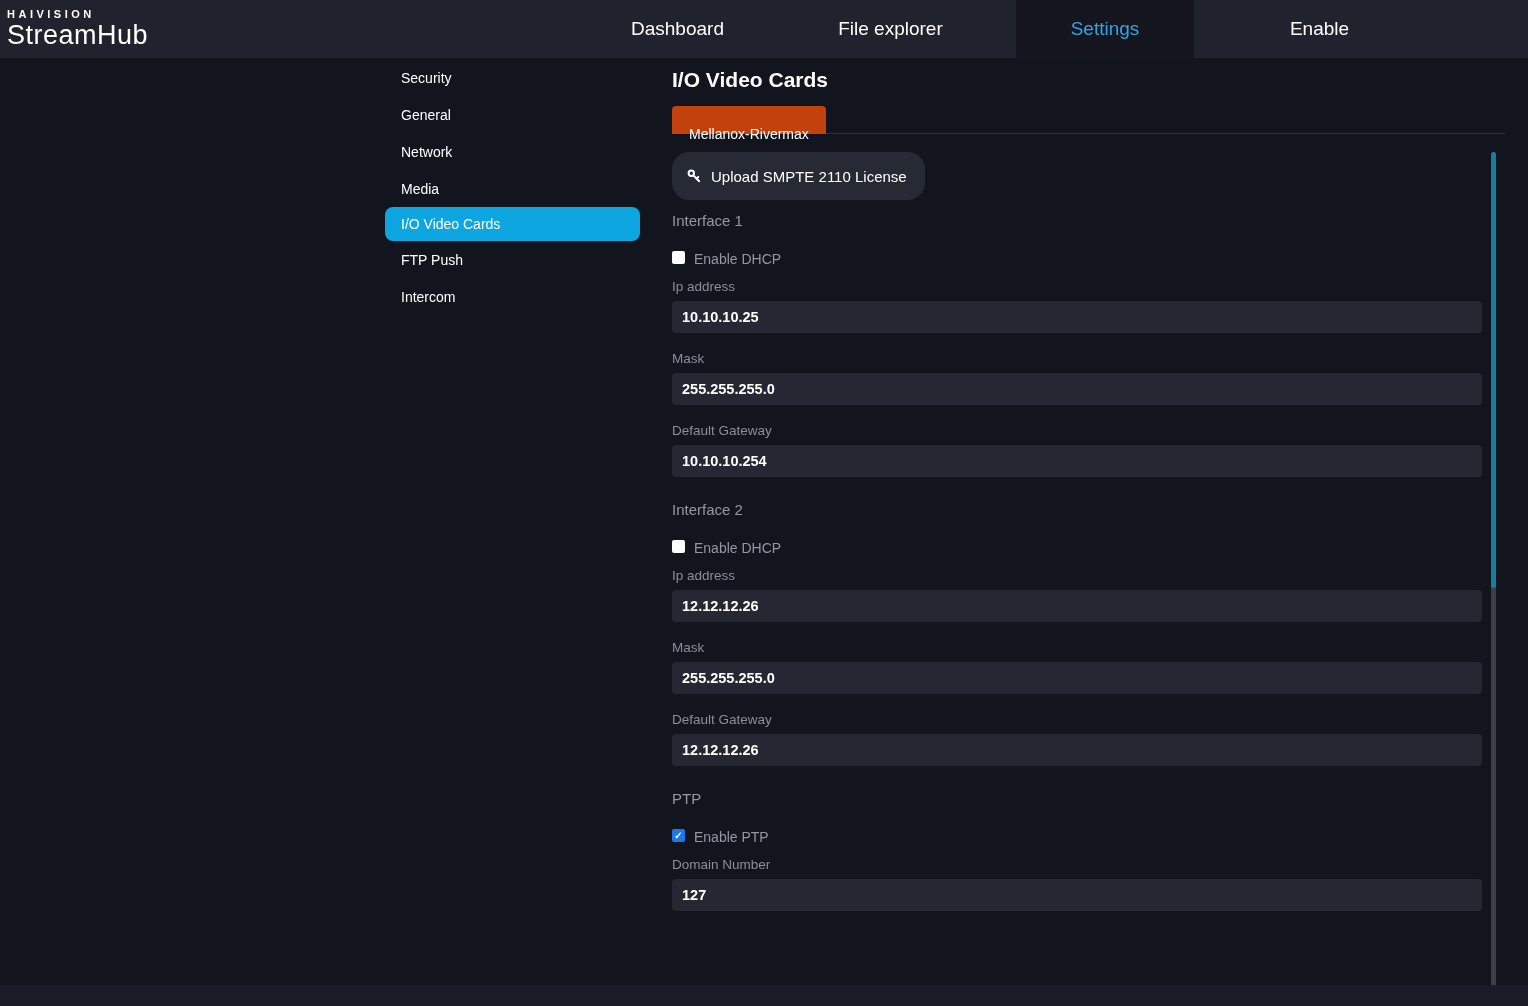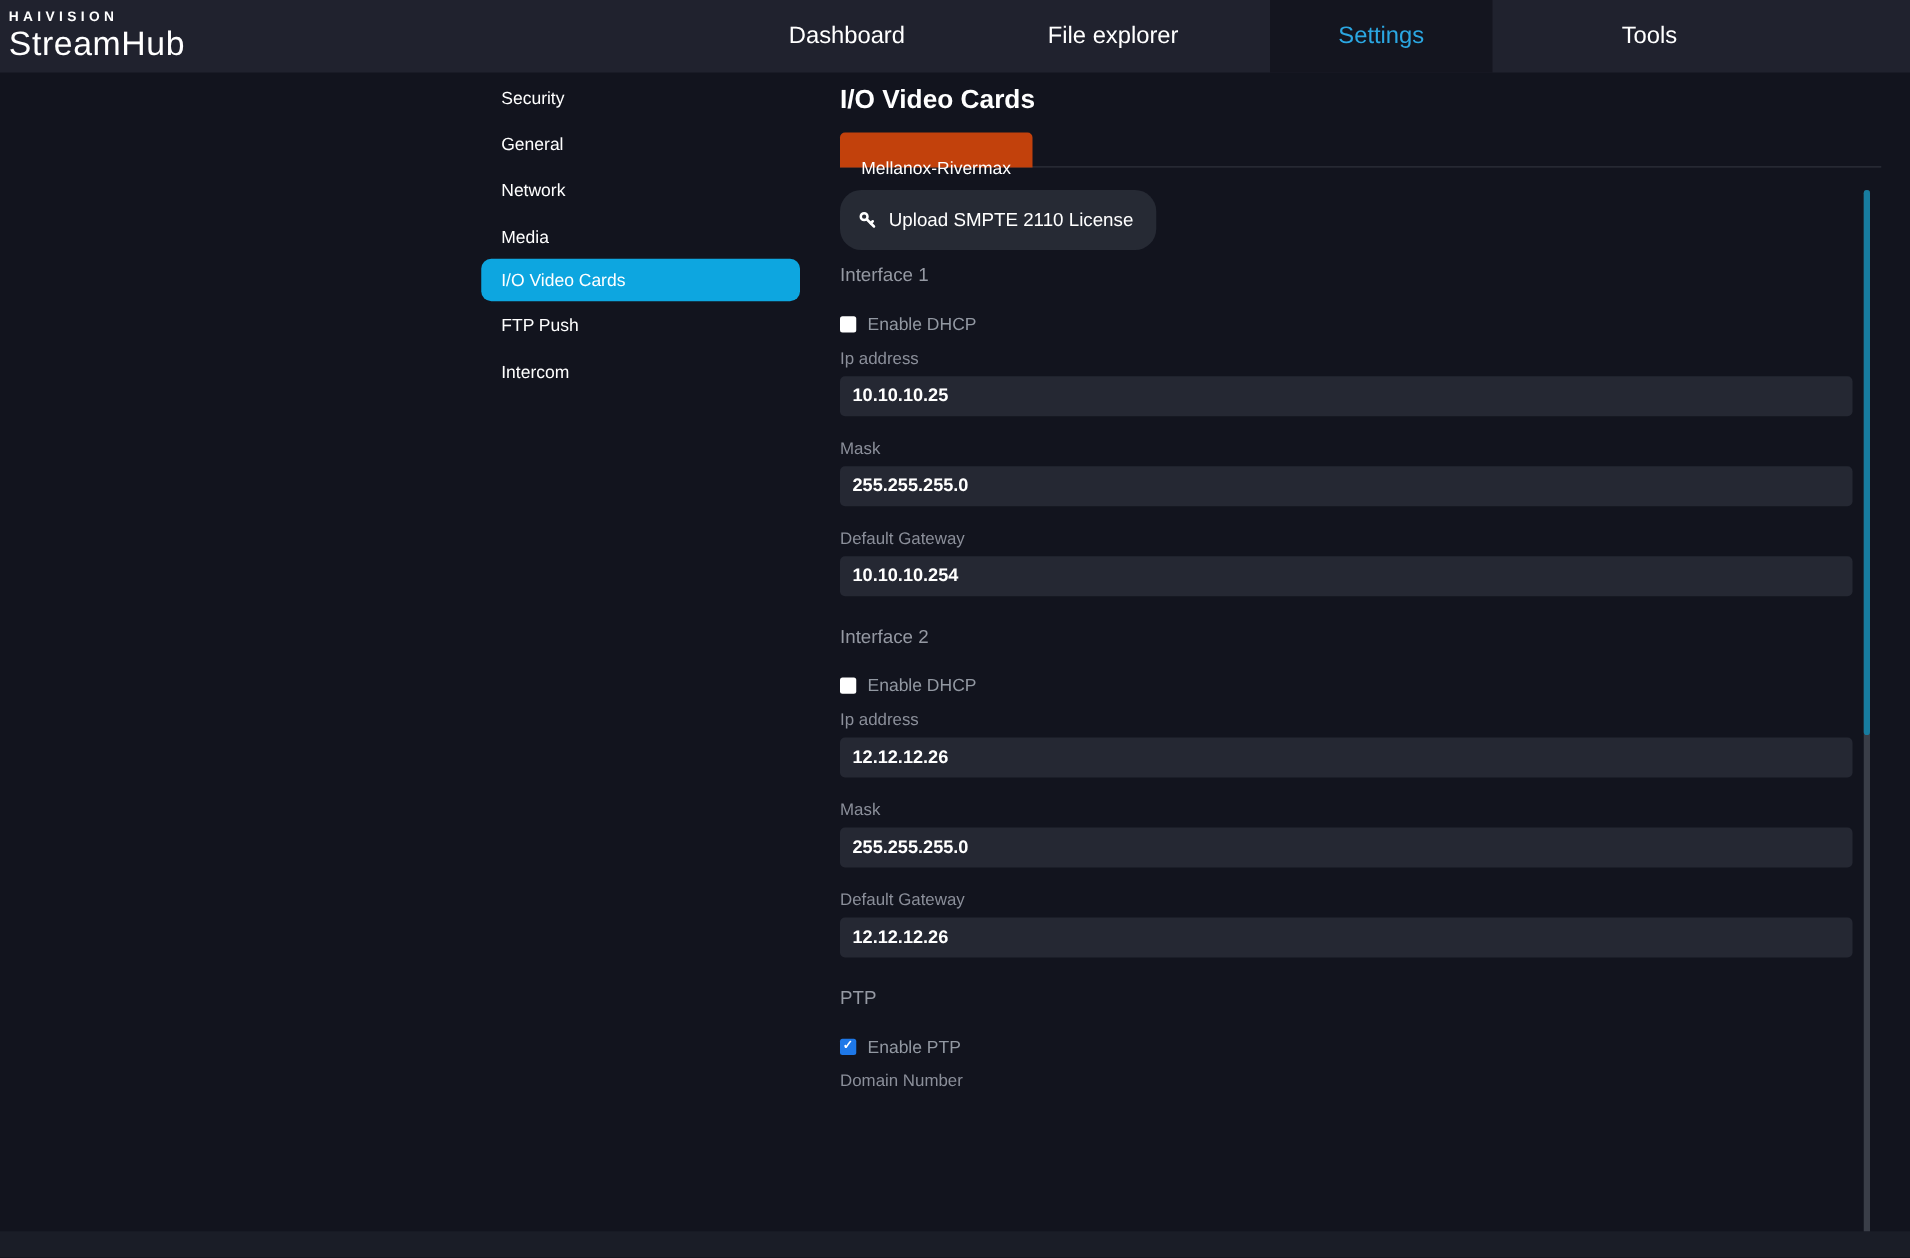--- a/index.html
+++ b/index.html
@@ -52,21 +52,21 @@
   .upload-btn {
     margin-top:18px; display:inline-flex; align-items:center; gap:9px;
     background:#262a34; border:none; color:#fff; font-size:15px;
     padding:0 18px 0 14px; height:48px; border-radius:17px; cursor:pointer;
     font-family:"Liberation Sans", sans-serif;
   }
   .key-icon { display:inline-flex; }
   .section-heading { margin-top:24px; font-size:15px; color:#9599a3; }
   .section-heading.first { margin-top:12px; }
   .cbrow {
-    margin-top:22px; display:flex; align-items:center; gap:9px;
+    margin-top:22px; display:flex; gap:9px;
     font-size:14px; color:#9298a2;
   }
   .cb {
     width:13px; height:13px; border-radius:2px; background:#fff;
     display:inline-flex; align-items:center; justify-content:center; cursor:pointer;
     flex:0 0 auto;
   }
   .cb.checked { background:#1e78e8; }
   .cb.checked::after { content:"✓"; color:#fff; font-size:10px; font-weight:700; line-height:1; }
   .fgroup { margin-top:18px; }
@@ -98,21 +98,21 @@
 
 <div class="header">
   <div class="logo">
     <span class="logo-company">HAIVISION</span>
     <span class="logo-product">StreamHub</span>
   </div>
   <div class="nav">
     <div class="nav-tab">Dashboard</div>
     <div class="nav-tab">File explorer</div>
     <div class="nav-tab active">Settings</div>
-    <div class="nav-tab">Tools</div>
+    <div class="nav-tab">Enable</div>
   </div>
 </div>
 
 <div class="sidebar">
   <div class="side-item">Security</div>
   <div class="side-item">General</div>
   <div class="side-item">Network</div>
   <div class="side-item">Media</div>
   <div class="side-item active">I/O Video Cards</div>
   <div class="side-item">FTP Push</div>
@@ -178,20 +178,21 @@
   </div>
 
   
   <div class="section-heading">PTP</div>
   <div class="cbrow">
     <span class="cb checked"></span>
     <span>Enable PTP</span>
   </div>
   <div class="fgroup">
     <label>Domain Number</label>
+    <input class="field" value="127" style="">
   </div>
 </div>
 
 <div class="scroll-track">
   <div class="scroll-thumb"></div>
 </div>
 
 <div class="footer-strip"></div>
 
 </body></html>

